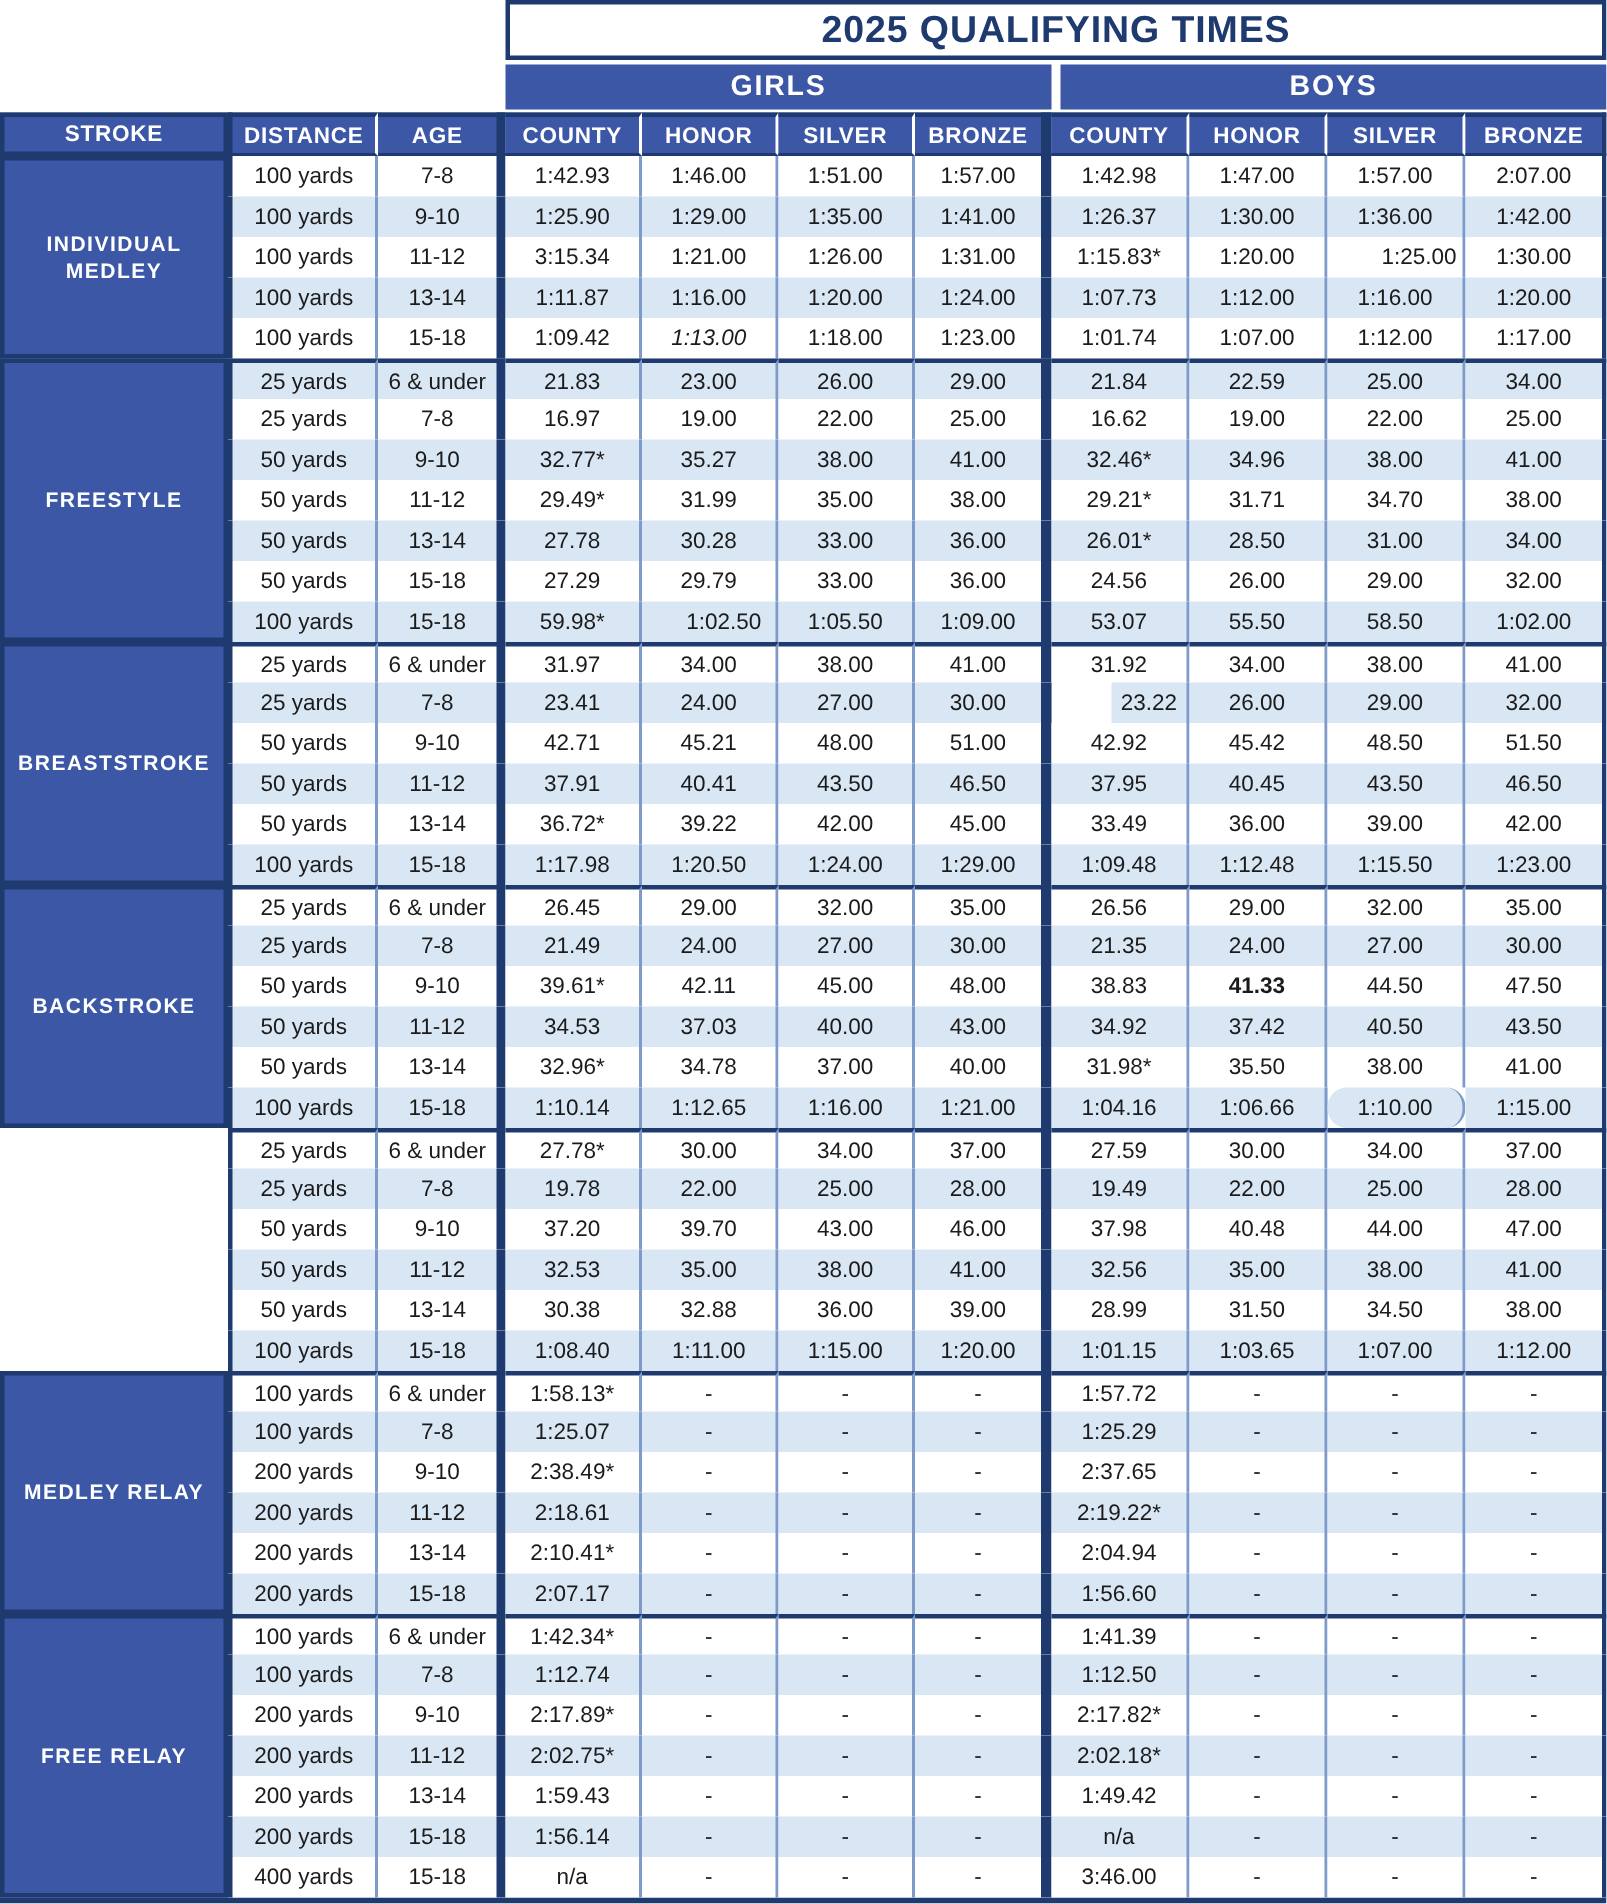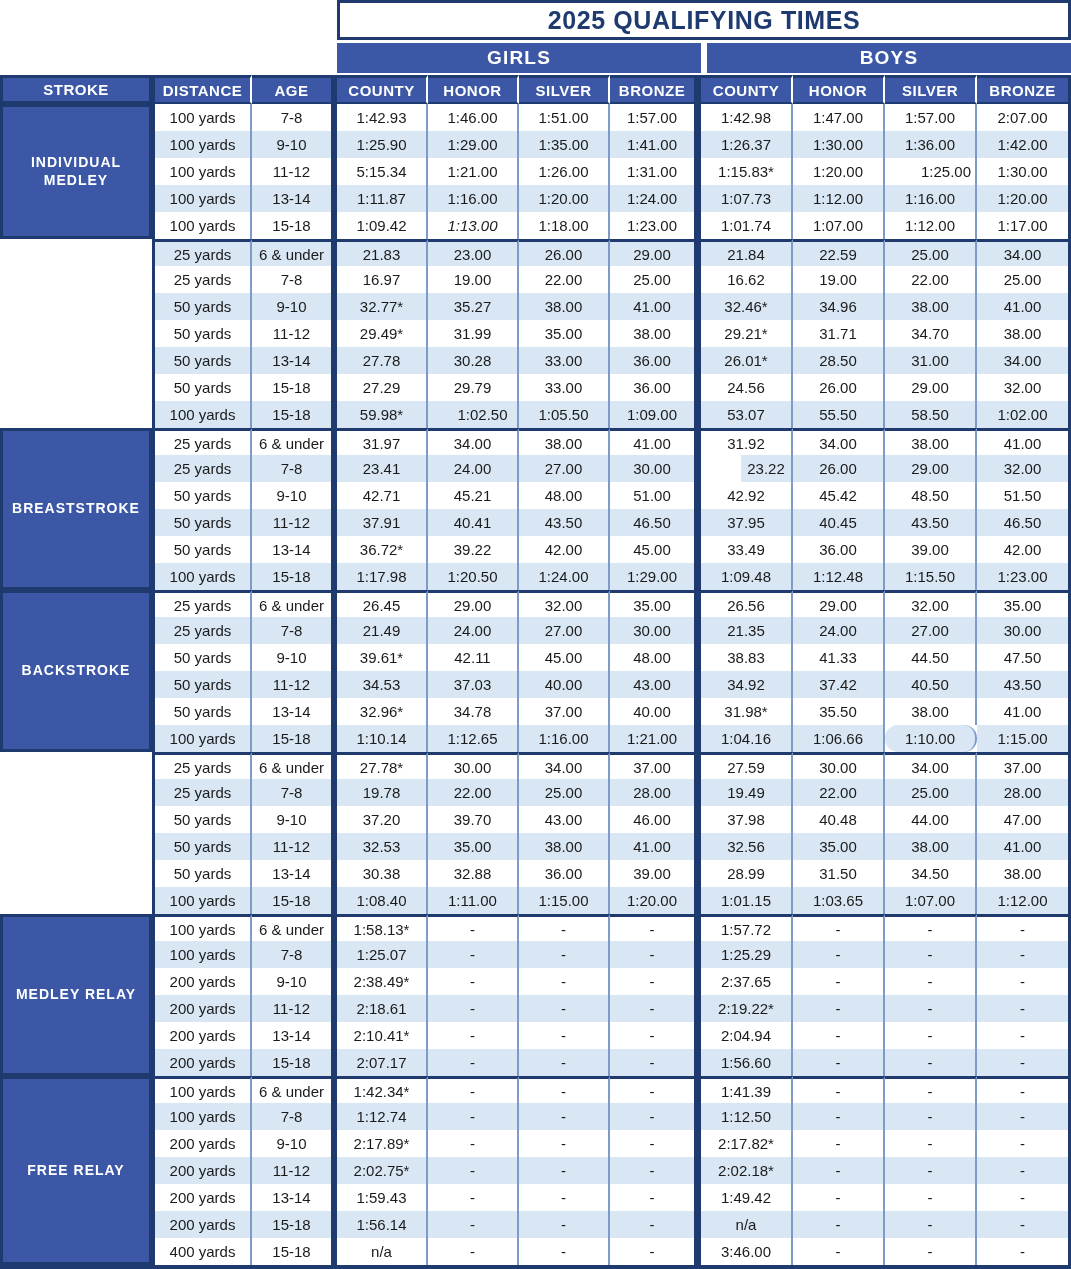--- a/index.html
+++ b/index.html
@@ -107,21 +107,21 @@
       <div class="cell dc even c-g c-g0" style="grid-area: 3 / 4;">1:25.90</div>
       <div class="cell dc even c-g c-g1" style="grid-area: 3 / 5;">1:29.00</div>
       <div class="cell dc even c-g c-g2" style="grid-area: 3 / 6;">1:35.00</div>
       <div class="cell dc even c-g c-g3" style="grid-area: 3 / 7;">1:41.00</div>
       <div class="cell dc even c-b c-b0" style="grid-area: 3 / 8;">1:26.37</div>
       <div class="cell dc even c-b c-b1" style="grid-area: 3 / 9;">1:30.00</div>
       <div class="cell dc even c-b c-b2" style="grid-area: 3 / 10;">1:36.00</div>
       <div class="cell dc even c-b c-b3" style="grid-area: 3 / 11;">1:42.00</div>
       <div class="cell dc odd c-dist" style="grid-area: 4 / 2;">100 yards</div>
       <div class="cell dc odd c-age" style="grid-area: 4 / 3;">11-12</div>
-      <div class="cell dc odd c-g c-g0" style="grid-area: 4 / 4;">5:15.34</div>
+      <div class="cell dc odd c-g c-g0" style="grid-area: 4 / 4;">3:15.34</div>
       <div class="cell dc odd c-g c-g1" style="grid-area: 4 / 5;">1:21.00</div>
       <div class="cell dc odd c-g c-g2" style="grid-area: 4 / 6;">1:26.00</div>
       <div class="cell dc odd c-g c-g3" style="grid-area: 4 / 7;">1:31.00</div>
       <div class="cell dc odd c-b c-b0" style="grid-area: 4 / 8;">1:15.83*</div>
       <div class="cell dc odd c-b c-b1" style="grid-area: 4 / 9;">1:20.00</div>
       <div class="cell dc odd c-b c-b2" style="grid-area: 4 / 10; padding-left: 32px;">1:25.00</div>
       <div class="cell dc odd c-b c-b3" style="grid-area: 4 / 11;">1:30.00</div>
       <div class="cell dc even c-dist" style="grid-area: 5 / 2;">100 yards</div>
       <div class="cell dc even c-age" style="grid-area: 5 / 3;">13-14</div>
       <div class="cell dc even c-g c-g0" style="grid-area: 5 / 4;">1:11.87</div>
@@ -135,20 +135,21 @@
       <div class="cell dc odd c-dist" style="grid-area: 6 / 2;">100 yards</div>
       <div class="cell dc odd c-age" style="grid-area: 6 / 3;">15-18</div>
       <div class="cell dc odd c-g c-g0" style="grid-area: 6 / 4;">1:09.42</div>
       <div class="cell dc odd c-g c-g1" style="grid-area: 6 / 5; font-style: italic;">1:13.00</div>
       <div class="cell dc odd c-g c-g2" style="grid-area: 6 / 6;">1:18.00</div>
       <div class="cell dc odd c-g c-g3" style="grid-area: 6 / 7;">1:23.00</div>
       <div class="cell dc odd c-b c-b0" style="grid-area: 6 / 8;">1:01.74</div>
       <div class="cell dc odd c-b c-b1" style="grid-area: 6 / 9;">1:07.00</div>
       <div class="cell dc odd c-b c-b2" style="grid-area: 6 / 10;">1:12.00</div>
       <div class="cell dc odd c-b c-b3" style="grid-area: 6 / 11;">1:17.00</div>
+      <div class="cell c-stroke" style="grid-area: 7 / 1 / span 7;">FREESTYLE</div>
       <div class="cell dc even sec-top c-dist" style="grid-area: 7 / 2;">25 yards</div>
       <div class="cell dc even sec-top c-age" style="grid-area: 7 / 3;">6 &amp; under</div>
       <div class="cell dc even sec-top c-g c-g0" style="grid-area: 7 / 4;">21.83</div>
       <div class="cell dc even sec-top c-g c-g1" style="grid-area: 7 / 5;">23.00</div>
       <div class="cell dc even sec-top c-g c-g2" style="grid-area: 7 / 6;">26.00</div>
       <div class="cell dc even sec-top c-g c-g3" style="grid-area: 7 / 7;">29.00</div>
       <div class="cell dc even sec-top c-b c-b0" style="grid-area: 7 / 8;">21.84</div>
       <div class="cell dc even sec-top c-b c-b1" style="grid-area: 7 / 9;">22.59</div>
       <div class="cell dc even sec-top c-b c-b2" style="grid-area: 7 / 10;">25.00</div>
       <div class="cell dc even sec-top c-b c-b3" style="grid-area: 7 / 11;">34.00</div>
@@ -294,21 +295,21 @@
       <div class="cell dc even c-b c-b1" style="grid-area: 21 / 9;">24.00</div>
       <div class="cell dc even c-b c-b2" style="grid-area: 21 / 10;">27.00</div>
       <div class="cell dc even c-b c-b3" style="grid-area: 21 / 11;">30.00</div>
       <div class="cell dc odd c-dist" style="grid-area: 22 / 2;">50 yards</div>
       <div class="cell dc odd c-age" style="grid-area: 22 / 3;">9-10</div>
       <div class="cell dc odd c-g c-g0" style="grid-area: 22 / 4;">39.61*</div>
       <div class="cell dc odd c-g c-g1" style="grid-area: 22 / 5;">42.11</div>
       <div class="cell dc odd c-g c-g2" style="grid-area: 22 / 6;">45.00</div>
       <div class="cell dc odd c-g c-g3" style="grid-area: 22 / 7;">48.00</div>
       <div class="cell dc odd c-b c-b0" style="grid-area: 22 / 8;">38.83</div>
-      <div class="cell dc odd c-b c-b1" style="grid-area: 22 / 9;">41.33</div>
+      <div class="cell dc odd c-b c-b1" style="grid-area: 22 / 9; font-weight: bold;">41.33</div>
       <div class="cell dc odd c-b c-b2" style="grid-area: 22 / 10;">44.50</div>
       <div class="cell dc odd c-b c-b3" style="grid-area: 22 / 11;">47.50</div>
       <div class="cell dc even c-dist" style="grid-area: 23 / 2;">50 yards</div>
       <div class="cell dc even c-age" style="grid-area: 23 / 3;">11-12</div>
       <div class="cell dc even c-g c-g0" style="grid-area: 23 / 4;">34.53</div>
       <div class="cell dc even c-g c-g1" style="grid-area: 23 / 5;">37.03</div>
       <div class="cell dc even c-g c-g2" style="grid-area: 23 / 6;">40.00</div>
       <div class="cell dc even c-g c-g3" style="grid-area: 23 / 7;">43.00</div>
       <div class="cell dc even c-b c-b0" style="grid-area: 23 / 8;">34.92</div>
       <div class="cell dc even c-b c-b1" style="grid-area: 23 / 9;">37.42</div>

